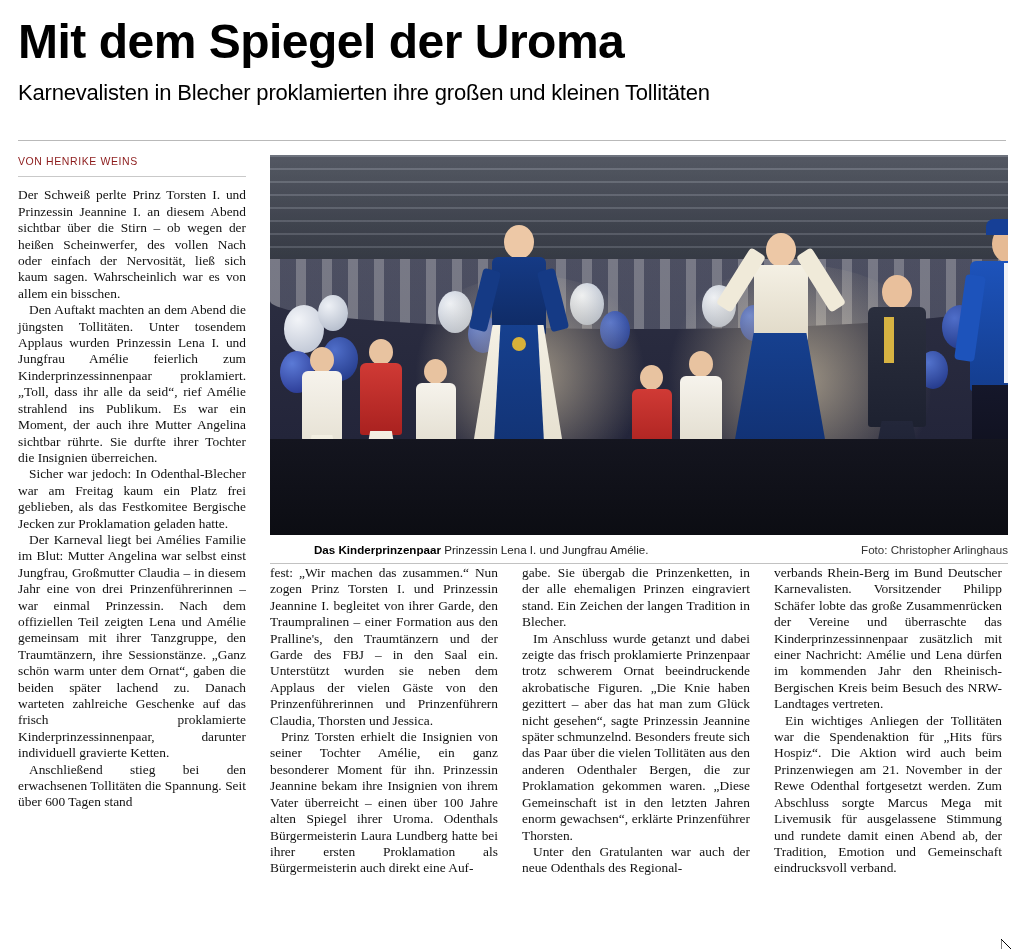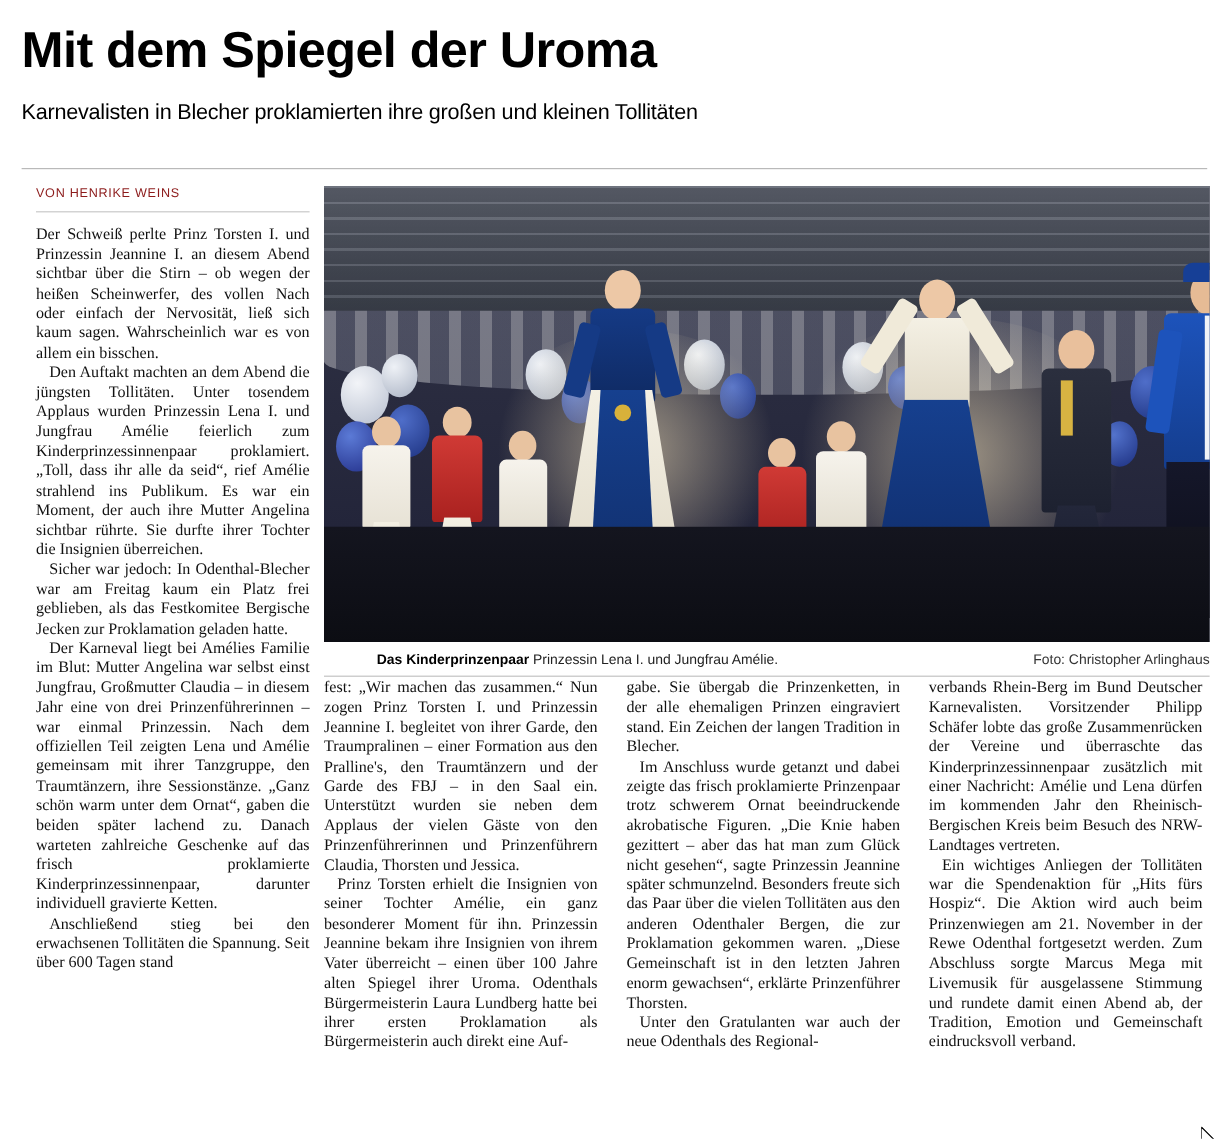--- a/index.html
+++ b/index.html
@@ -20,31 +20,31 @@
     width: 1025px;
     height: 949px;
     padding: 0;
     box-sizing: border-box;
   }
 
   
   .headline {
     font-family: "Liberation Sans", sans-serif;
     font-weight: 700;
-    font-size: 42px;
+    font-size: 48px;
     line-height: 52px;
     letter-spacing: -0.5px;
     color: #000000;
     margin: 16px 0 0 18px;
     white-space: nowrap;
   }
   .subheadline {
     font-family: "Liberation Sans", sans-serif;
     font-weight: 400;
-    font-size: 18px;
+    font-size: 22px;
     line-height: 26px;
     color: #000000;
     margin: 12px 0 0 18px;
     letter-spacing: -0.2px;
     white-space: nowrap;
   }
   .rule-top {
     position: absolute;
     left: 18px;
     top: 124px;
@@ -76,21 +76,21 @@
   .col p.first {
     text-indent: 0;
   }
   .col p + p {
     margin-top: 0;
   }
 
   
   .left-col {
     position: absolute;
-    left: 12px;
+    left: 0;
     top: 0;
     width: 228px;
   }
   .byline {
     font-family: "Liberation Sans", sans-serif;
     font-size: 10.5px;
     letter-spacing: 0.6px;
     color: #8c1b1b;
     font-weight: 400;
     text-transform: uppercase;

